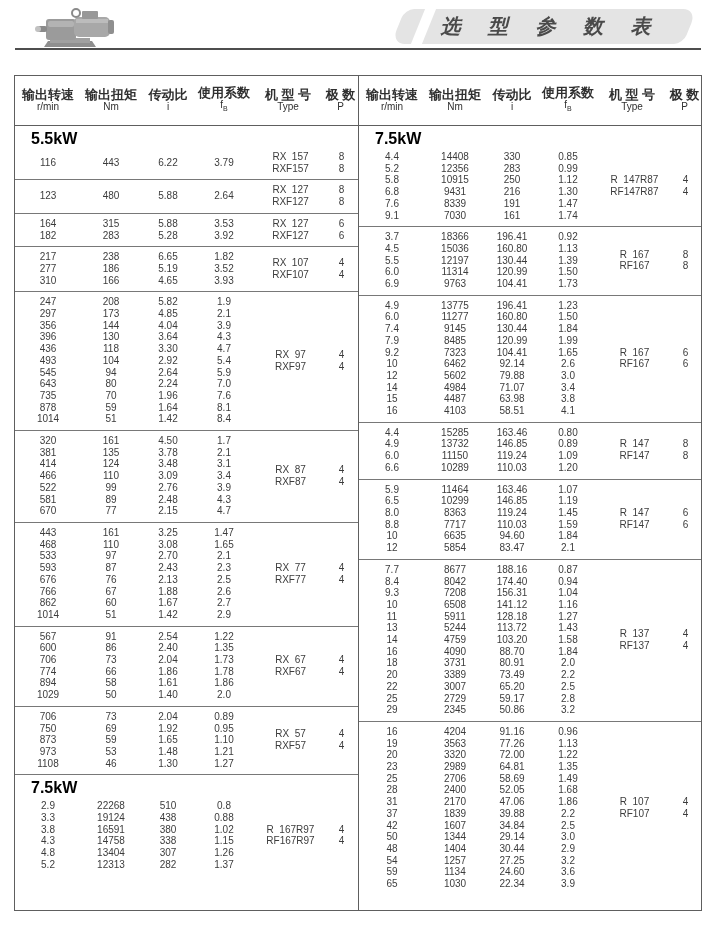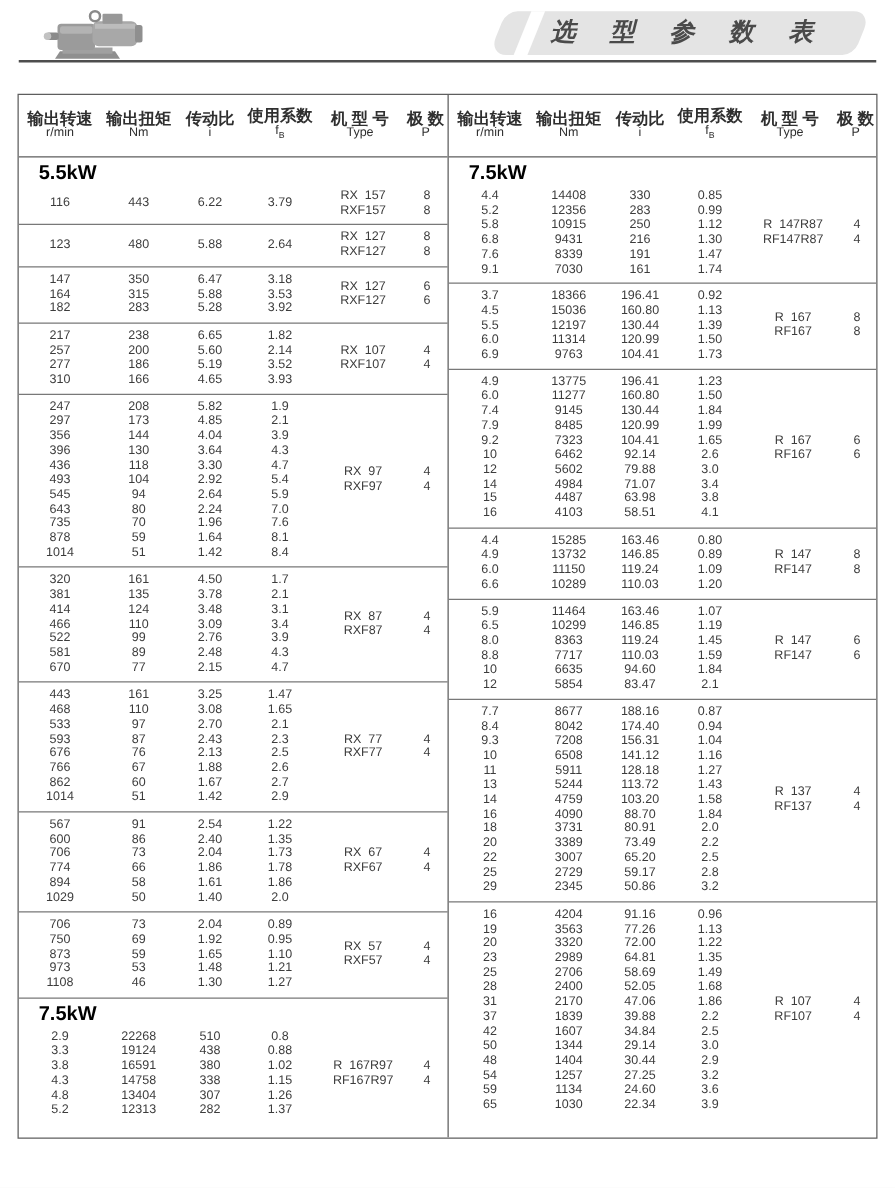--- a/index.html
+++ b/index.html
@@ -143,26 +143,20 @@
             </div>
             <div class="model-row">
               <span class="m">RXF127</span>
               <span class="p">8</span>
             </div>
           </div>
         </div>
         <div class="group sep">
           <div class="rows">
             <div class="row">
-              <span>147</span>
-              <span>350</span>
-              <span>6.47</span>
-              <span>3.18</span>
-            </div>
-            <div class="row">
               <span>164</span>
               <span>315</span>
               <span>5.88</span>
               <span>3.53</span>
             </div>
             <div class="row">
               <span>182</span>
               <span>283</span>
               <span>5.28</span>
               <span>3.92</span>
@@ -181,26 +175,20 @@
         </div>
         <div class="group sep">
           <div class="rows">
             <div class="row">
               <span>217</span>
               <span>238</span>
               <span>6.65</span>
               <span>1.82</span>
             </div>
             <div class="row">
-              <span>257</span>
-              <span>200</span>
-              <span>5.60</span>
-              <span>2.14</span>
-            </div>
-            <div class="row">
               <span>277</span>
               <span>186</span>
               <span>5.19</span>
               <span>3.52</span>
             </div>
             <div class="row">
               <span>310</span>
               <span>166</span>
               <span>4.65</span>
               <span>3.93</span>

